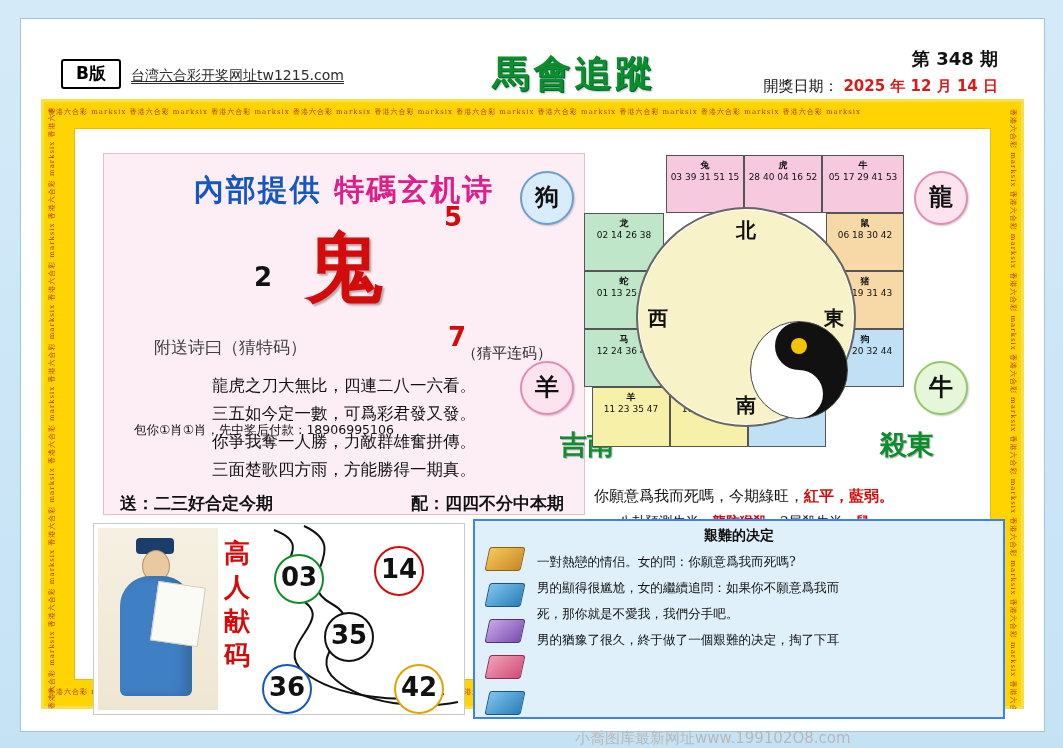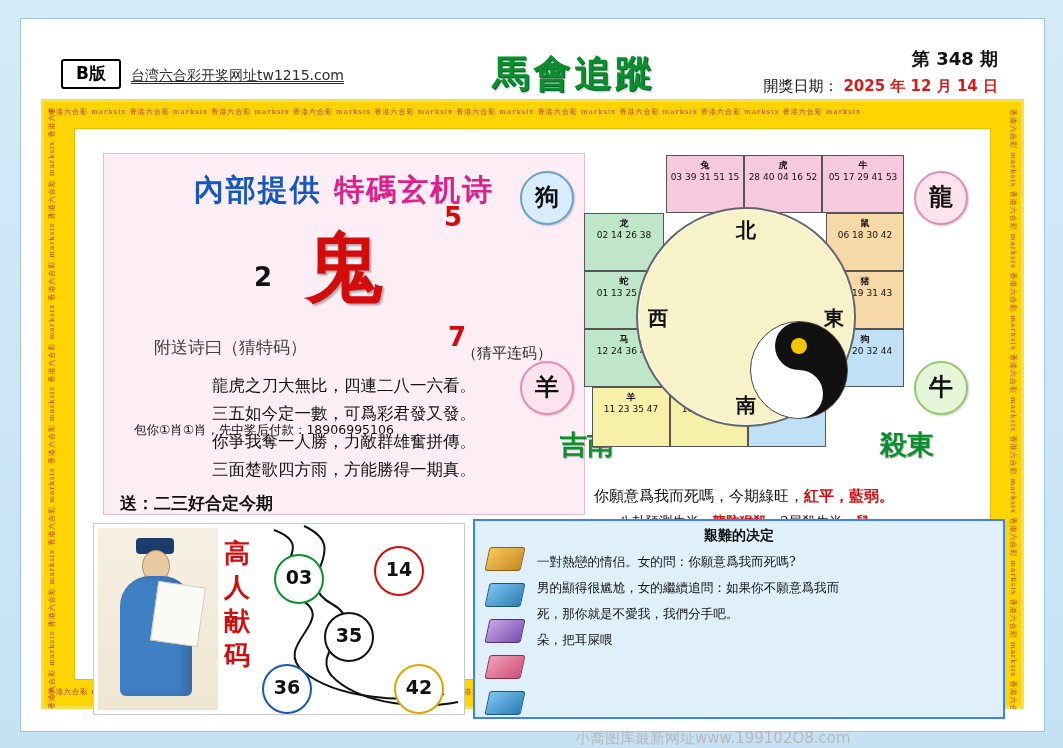--- a/index.html
+++ b/index.html
@@ -216,21 +216,21 @@
     position:absolute;left:126px;top:12px;width:34px;
     font-family:"DejaVu Serif","Liberation Serif",serif;
     font-size:26px;font-weight:bold;color:#d40b0b;line-height:34px;text-align:center;
   }
   .river{
     position:absolute;left:150px;top:0;width:220px;height:190px;
   }
   .ball{
     position:absolute;width:46px;height:46px;border-radius:50%;
     background:#ffffff;border:2px solid #15803d;
-    font-size:19px;font-weight:bold;text-align:center;line-height:43px;
+    font-size:26px;font-weight:bold;text-align:center;line-height:43px;
     font-family:"DejaVu Sans","Liberation Sans",sans-serif;
   }
   .b0{left:180px;top:30px;border-color:#0a8f2c;color:#111;}
   .b1{left:280px;top:22px;border-color:#d40b0b;color:#111;}
   .b2{left:230px;top:88px;border-color:#111;color:#111;}
   .b3{left:168px;top:140px;border-color:#1557c0;color:#111;}
   .b4{left:300px;top:140px;border-color:#e0a500;color:#111;}
 
   
   .story{
@@ -304,20 +304,21 @@
           <div class="sub-right">（猜平连码）</div>
           <div class="phone-note">包你①肖①肖，先中奖后付款：18906995106</div>
           <div class="poem-lines">
             <div>龍虎之刀大無比，四連二八一六看。</div>
             <div>三五如今定一數，可爲彩君發又發。</div>
             <div>你爭我奪一人勝，力敵群雄奮拼傳。</div>
             <div>三面楚歌四方雨，方能勝得一期真。</div>
           </div>
           <div class="poem-foot">
             <span class="send">送：二三好合定今期</span>
+            <span class="pair">配：四四不分中本期</span>
           </div>
         </div>
 
         <div class="bagua">
           <div class="zodiac-badge zb-dog">狗</div>
           <div class="zodiac-badge zb-dragon">龍</div>
           <div class="zodiac-badge zb-goat">羊</div>
           <div class="zodiac-badge zb-ox">牛</div>
           <div class="corner-txt ct-l">吉南</div>
           <div class="corner-txt ct-r">殺東</div>
@@ -430,21 +431,21 @@
                 <span></span>
               </div>
             <div class="si i2" style="top:144px;">
                 <span></span>
               </div>
           </div>
           <div class="story-body">
             <div>一對熱戀的情侣。女的問：你願意爲我而死嗎?</div>
             <div>男的顯得很尴尬，女的繼續追問：如果你不願意爲我而</div>
             <div>死，那你就是不愛我，我們分手吧。</div>
-            <div>朵，把耳屎喂</div>
+            <div>男的猶豫了很久，終于做了一個艱難的决定，掏了下耳</div>
           </div>
           <div class="watermark">小喬图库最新网址www.199102O8.com</div>
         </div>
 
       </div>
     </div>
   </div>
 </div>
 
 </body></html>

